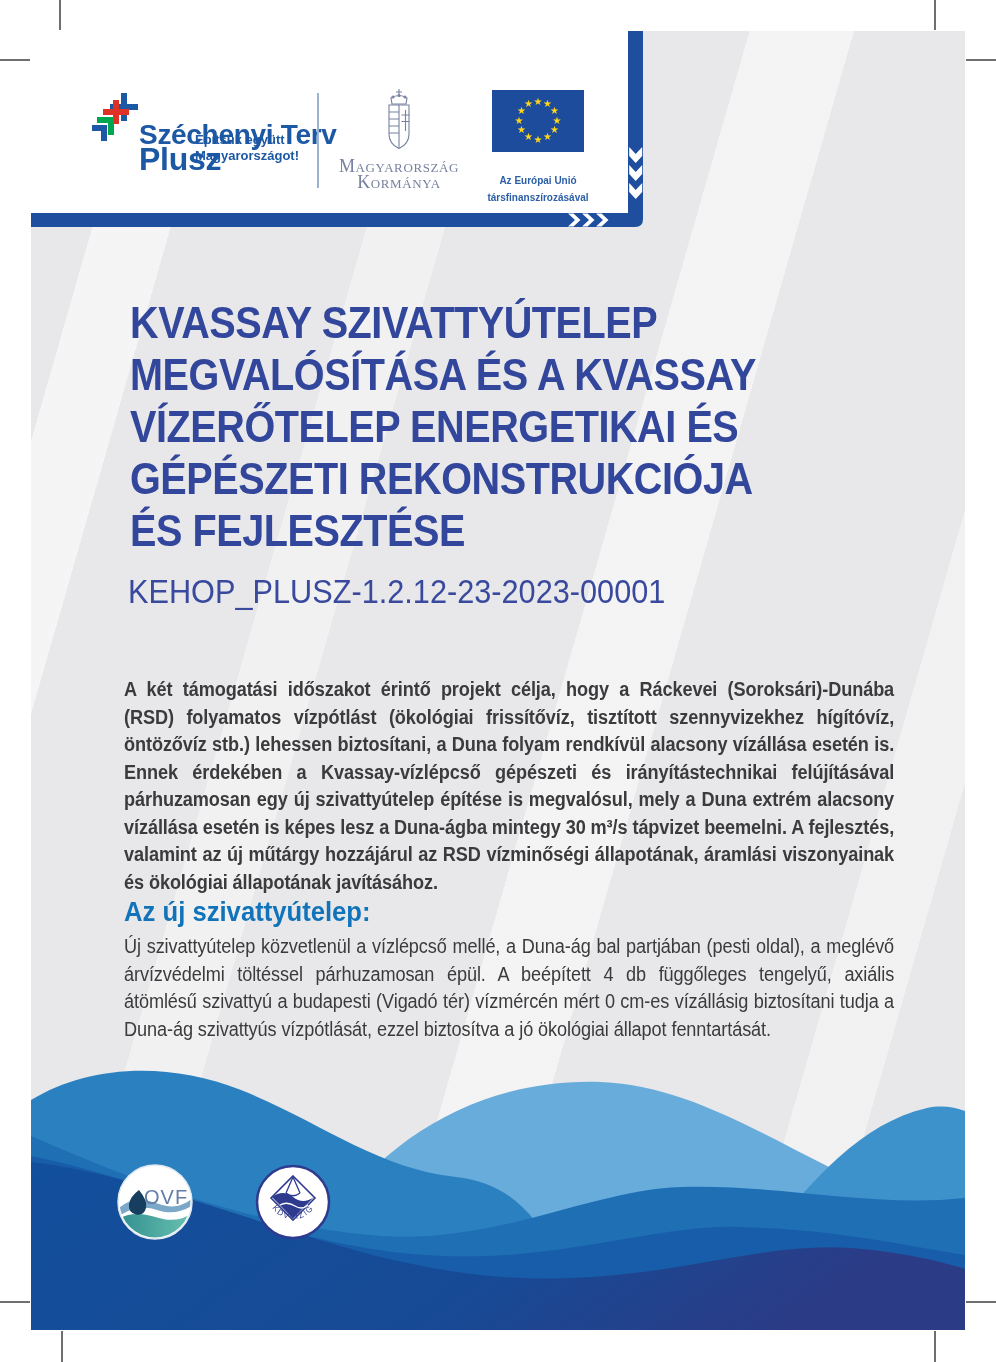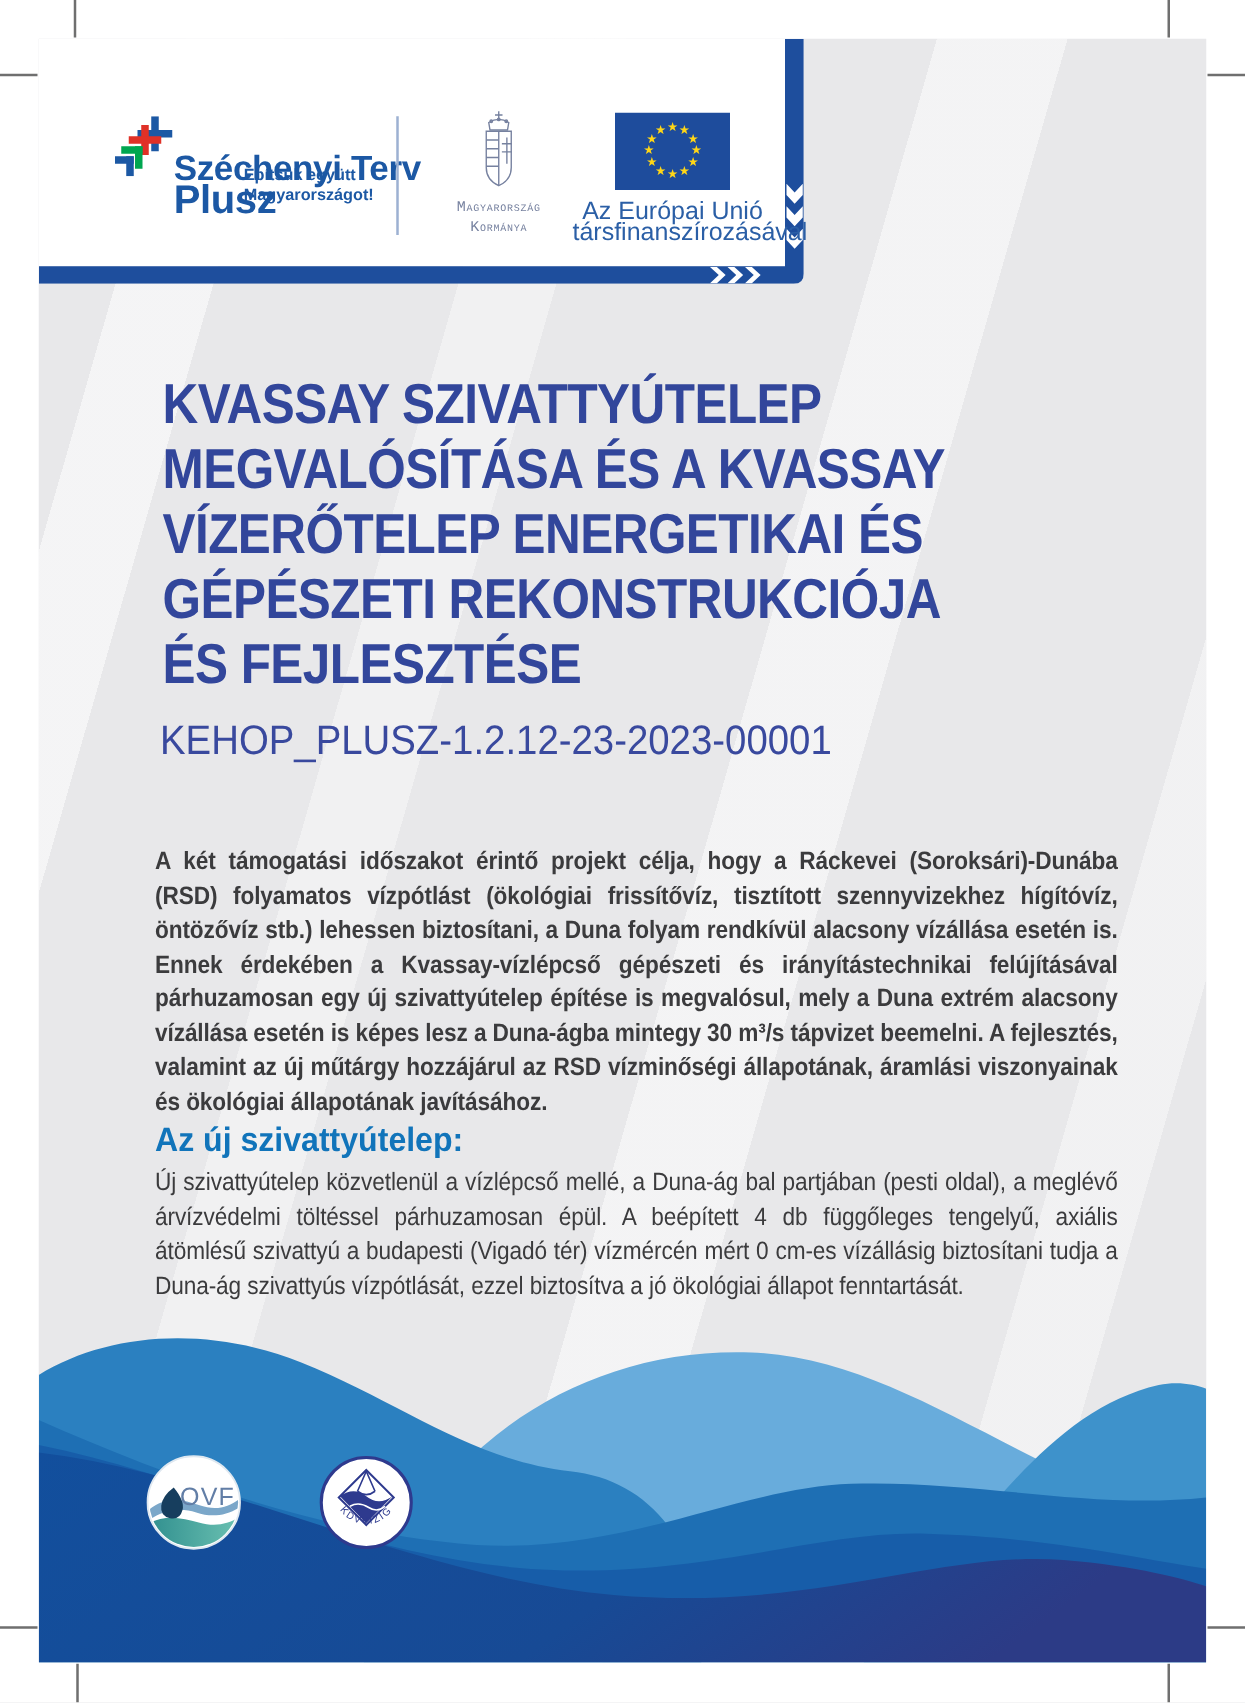--- a/index.html
+++ b/index.html
@@ -28,25 +28,25 @@
   
   #header-white{position:absolute;left:0;top:0;width:597px;height:182px;background:#ffffff;}
   #header-frame{position:absolute;left:0;top:0;}
   .sz-cross{position:absolute;left:61px;top:62px;}
   .sz-line1{position:absolute;left:108px;top:88px;font-size:28px;font-weight:700;color:#1c58a4;letter-spacing:-.3px;}
   .sz-line2{position:absolute;left:108px;top:110px;font-size:32px;font-weight:700;color:#1c58a4;letter-spacing:-.3px;}
   .sz-tag{position:absolute;left:164px;top:101px;font-size:13px;font-weight:700;color:#1c58a4;line-height:16px;}
   .hdr-sep{position:absolute;left:286px;top:62px;width:2px;height:95px;background:#9db1d2;}
   .gov{position:absolute;left:302px;top:57px;width:132px;text-align:center;}
   .gov svg{display:block;margin:0 auto;}
-  .gov-name{font-family:Liberation Mono, monospace;font-variant:small-caps;
-    color:#76819f;font-size:12px;line-height:16px;letter-spacing:.6px;margin-top:4px;}
+  .gov-name{font-family:Liberation Serif, serif;font-variant:small-caps;
+    color:#76819f;font-size:18px;line-height:16px;letter-spacing:.6px;margin-top:4px;}
   .eu{position:absolute;left:427px;top:59px;width:160px;text-align:center;}
   .eu-flag{display:block;margin:0 auto;}
-  .eu-cap{color:#2b5fa6;font-size:20px;font-weight:400;line-height:17px;margin-top:9px;}
+  .eu-cap{color:#2b5fa6;font-size:10px;font-weight:700;line-height:17px;margin-top:20px;}
   
   .title{position:absolute;left:99px;top:266px;color:#32469b;font-size:45px;font-weight:700;
     line-height:52px;letter-spacing:-.5px;transform:scaleX(.88);transform-origin:0 0;white-space:nowrap;}
   .code{position:absolute;left:97px;top:542px;color:#39499e;font-size:33px;font-weight:400;
     letter-spacing:0;transform:scaleX(.93);transform-origin:0 0;white-space:nowrap;}
   .para{position:absolute;left:93px;color:#3b3b3d;font-size:20px;line-height:27.5px;
     width:850px;transform:scaleX(.906);transform-origin:0 0;text-align:justify;letter-spacing:-.1px;}
   .para.p1{top:645px;font-weight:700;}
   .para.p2{top:902px;font-weight:400;}
   .subhead{position:absolute;left:93px;top:866px;color:#1174ba;font-size:27px;font-weight:700;

